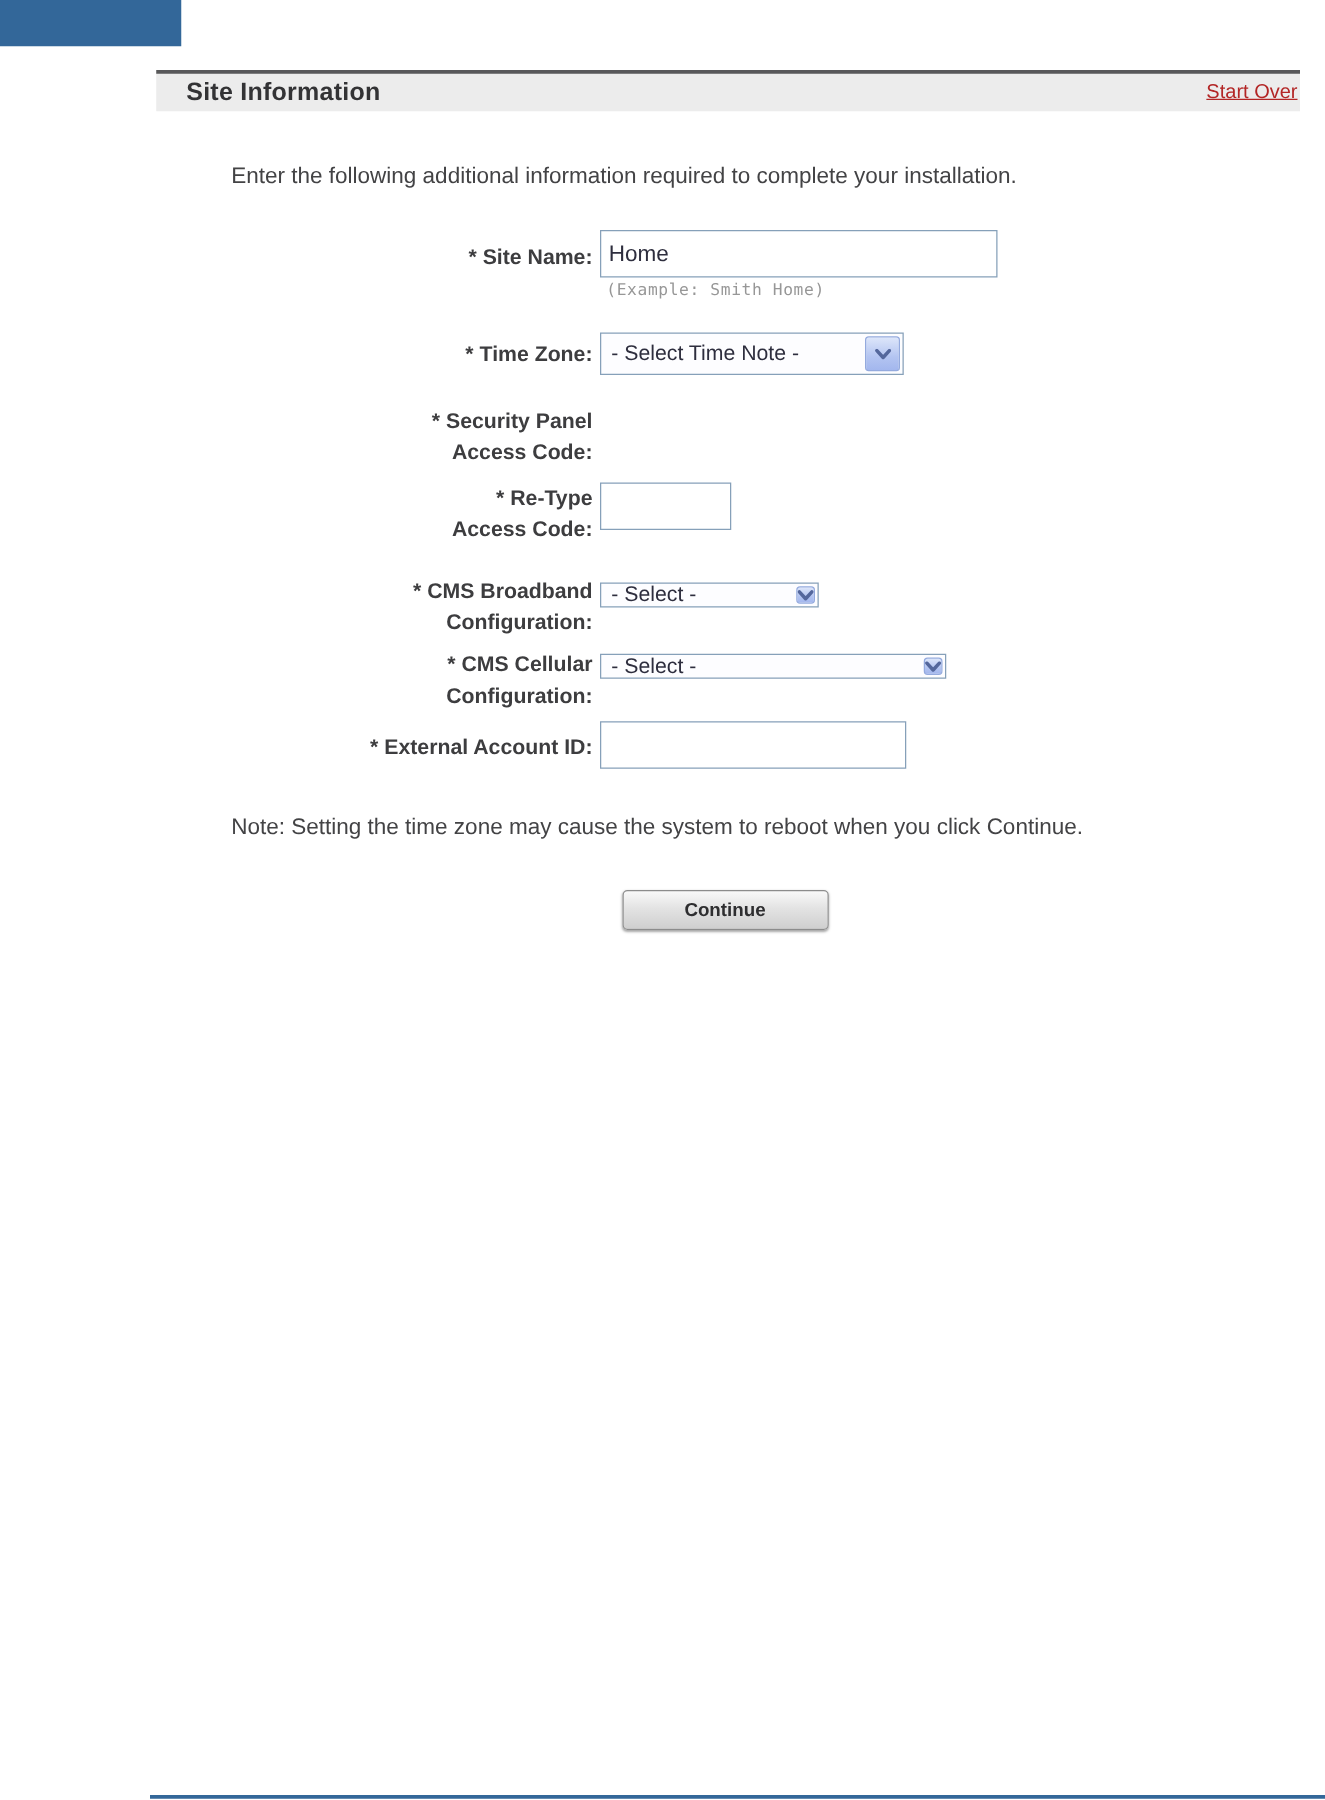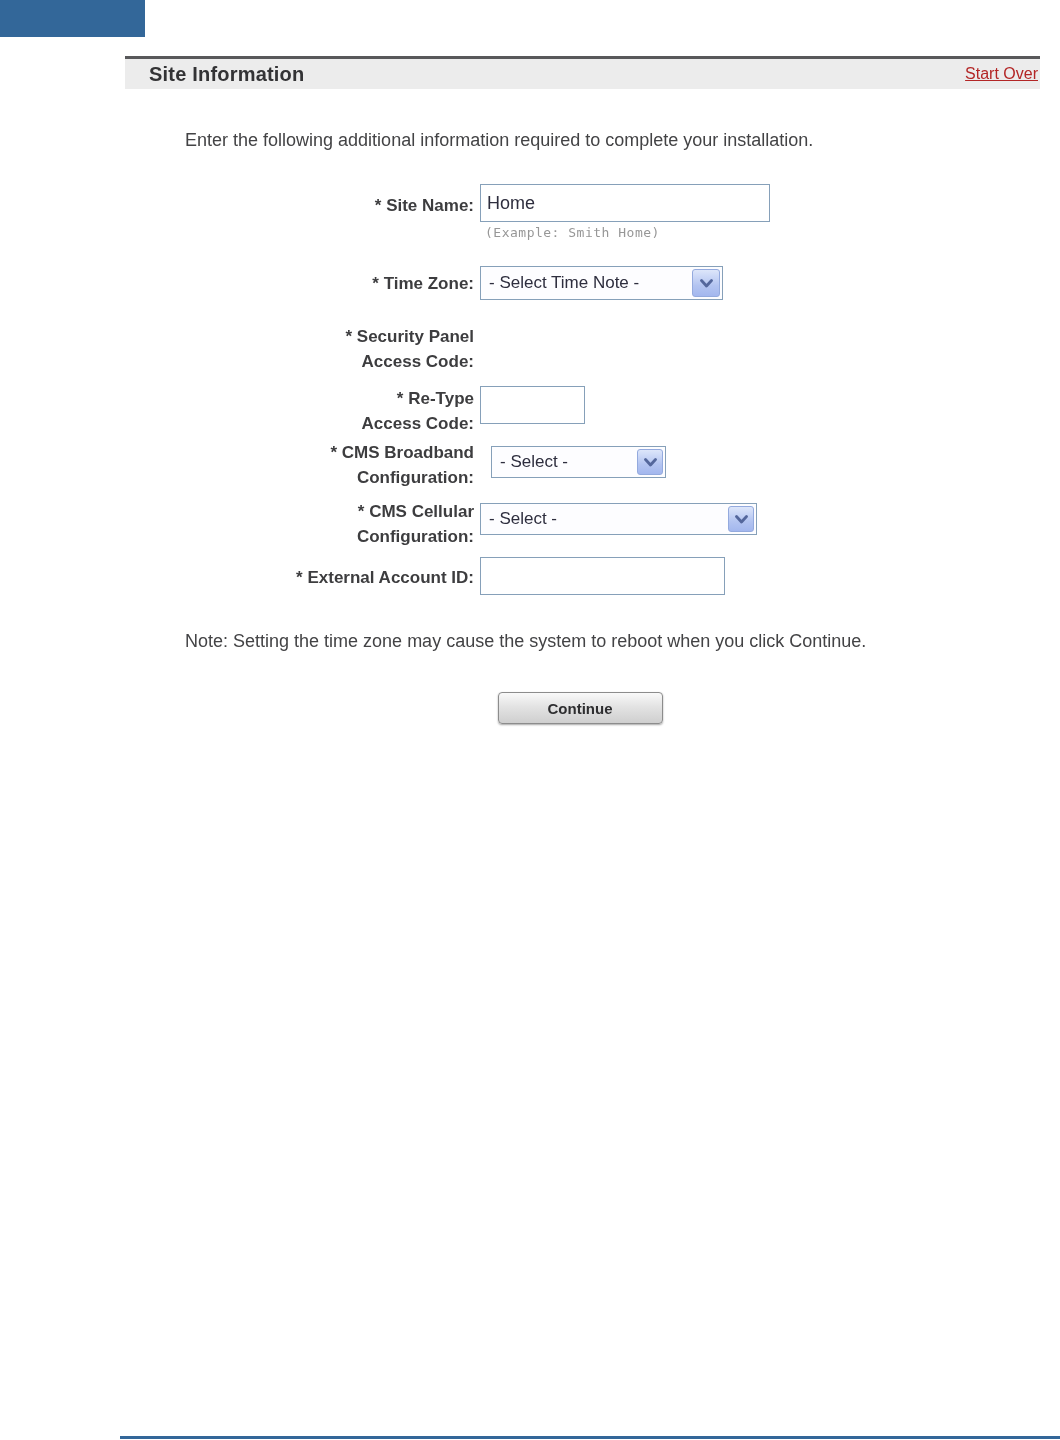--- a/index.html
+++ b/index.html
@@ -70,47 +70,47 @@
     margin-left: 75px;
   }
   .select {
     border: 1px solid #86a0b9; background: #fdfdff;
     height: 34px;
     display: flex; align-items: center; justify-content: space-between;
     padding-left: 8px;
     font-size: 17px; color: #2e2e3e;
     cursor: default;
   }
-  .select-tall { height: 32px; }
+  .select-tall { height: 20px; }
   .arrow-btn {
     height: calc(100% - 4px); aspect-ratio: 1 / 1;
     margin: 2px;
     border: 1px solid #94aade; border-radius: 3px;
     background: linear-gradient(#dde6fa, #b3c4f1 60%, #a3b7ee);
     display: flex; align-items: center; justify-content: center;
     flex: 0 0 auto;
   }
   
   .row-site      { margin-top: 31px; }
   .row-site .row-label { padding-top: 9px; }
   .row-tz        { margin-top: 24px; }
   .row-tz .row-label { padding-top: 5px; }
   .row-security  { margin-top: 12px; gap: 26px; }
   .row-security .row-label { padding-top: 12px; }
   .row-security input.text { margin-top: 1px; }
   .row-retype    { margin-top: 12px; }
-  .row-broadband { margin-top: 4px; gap: 11px; }
+  .row-broadband { margin-top: 24px; }
   .row-broadband .select { margin-top: 6px; }
   .row-cellular  { margin-top: 9px; }
   .row-cellular .select { margin-top: 4px; }
   .row-central   { margin-top: 14px; }
   .row-central input.text { margin-top: 2px; }
   .row-external  { margin-top: 8px; }
   .row-external .row-label { padding-top: 8px; }
-  .w-site    { width: 290px; }
+  .w-site    { width: 318px; }
   .w-code    { width: 105px; }
   .w-tz      { width: 243px; }
   .w-bb      { width: 175px; }
   .w-cell    { width: 277px; }
   .w-id      { width: 245px; }
   .note {
     margin: 33px 0 0 60px;
     width: 775px;
     font-size: 18px; line-height: 26px; color: #434345;
   }

